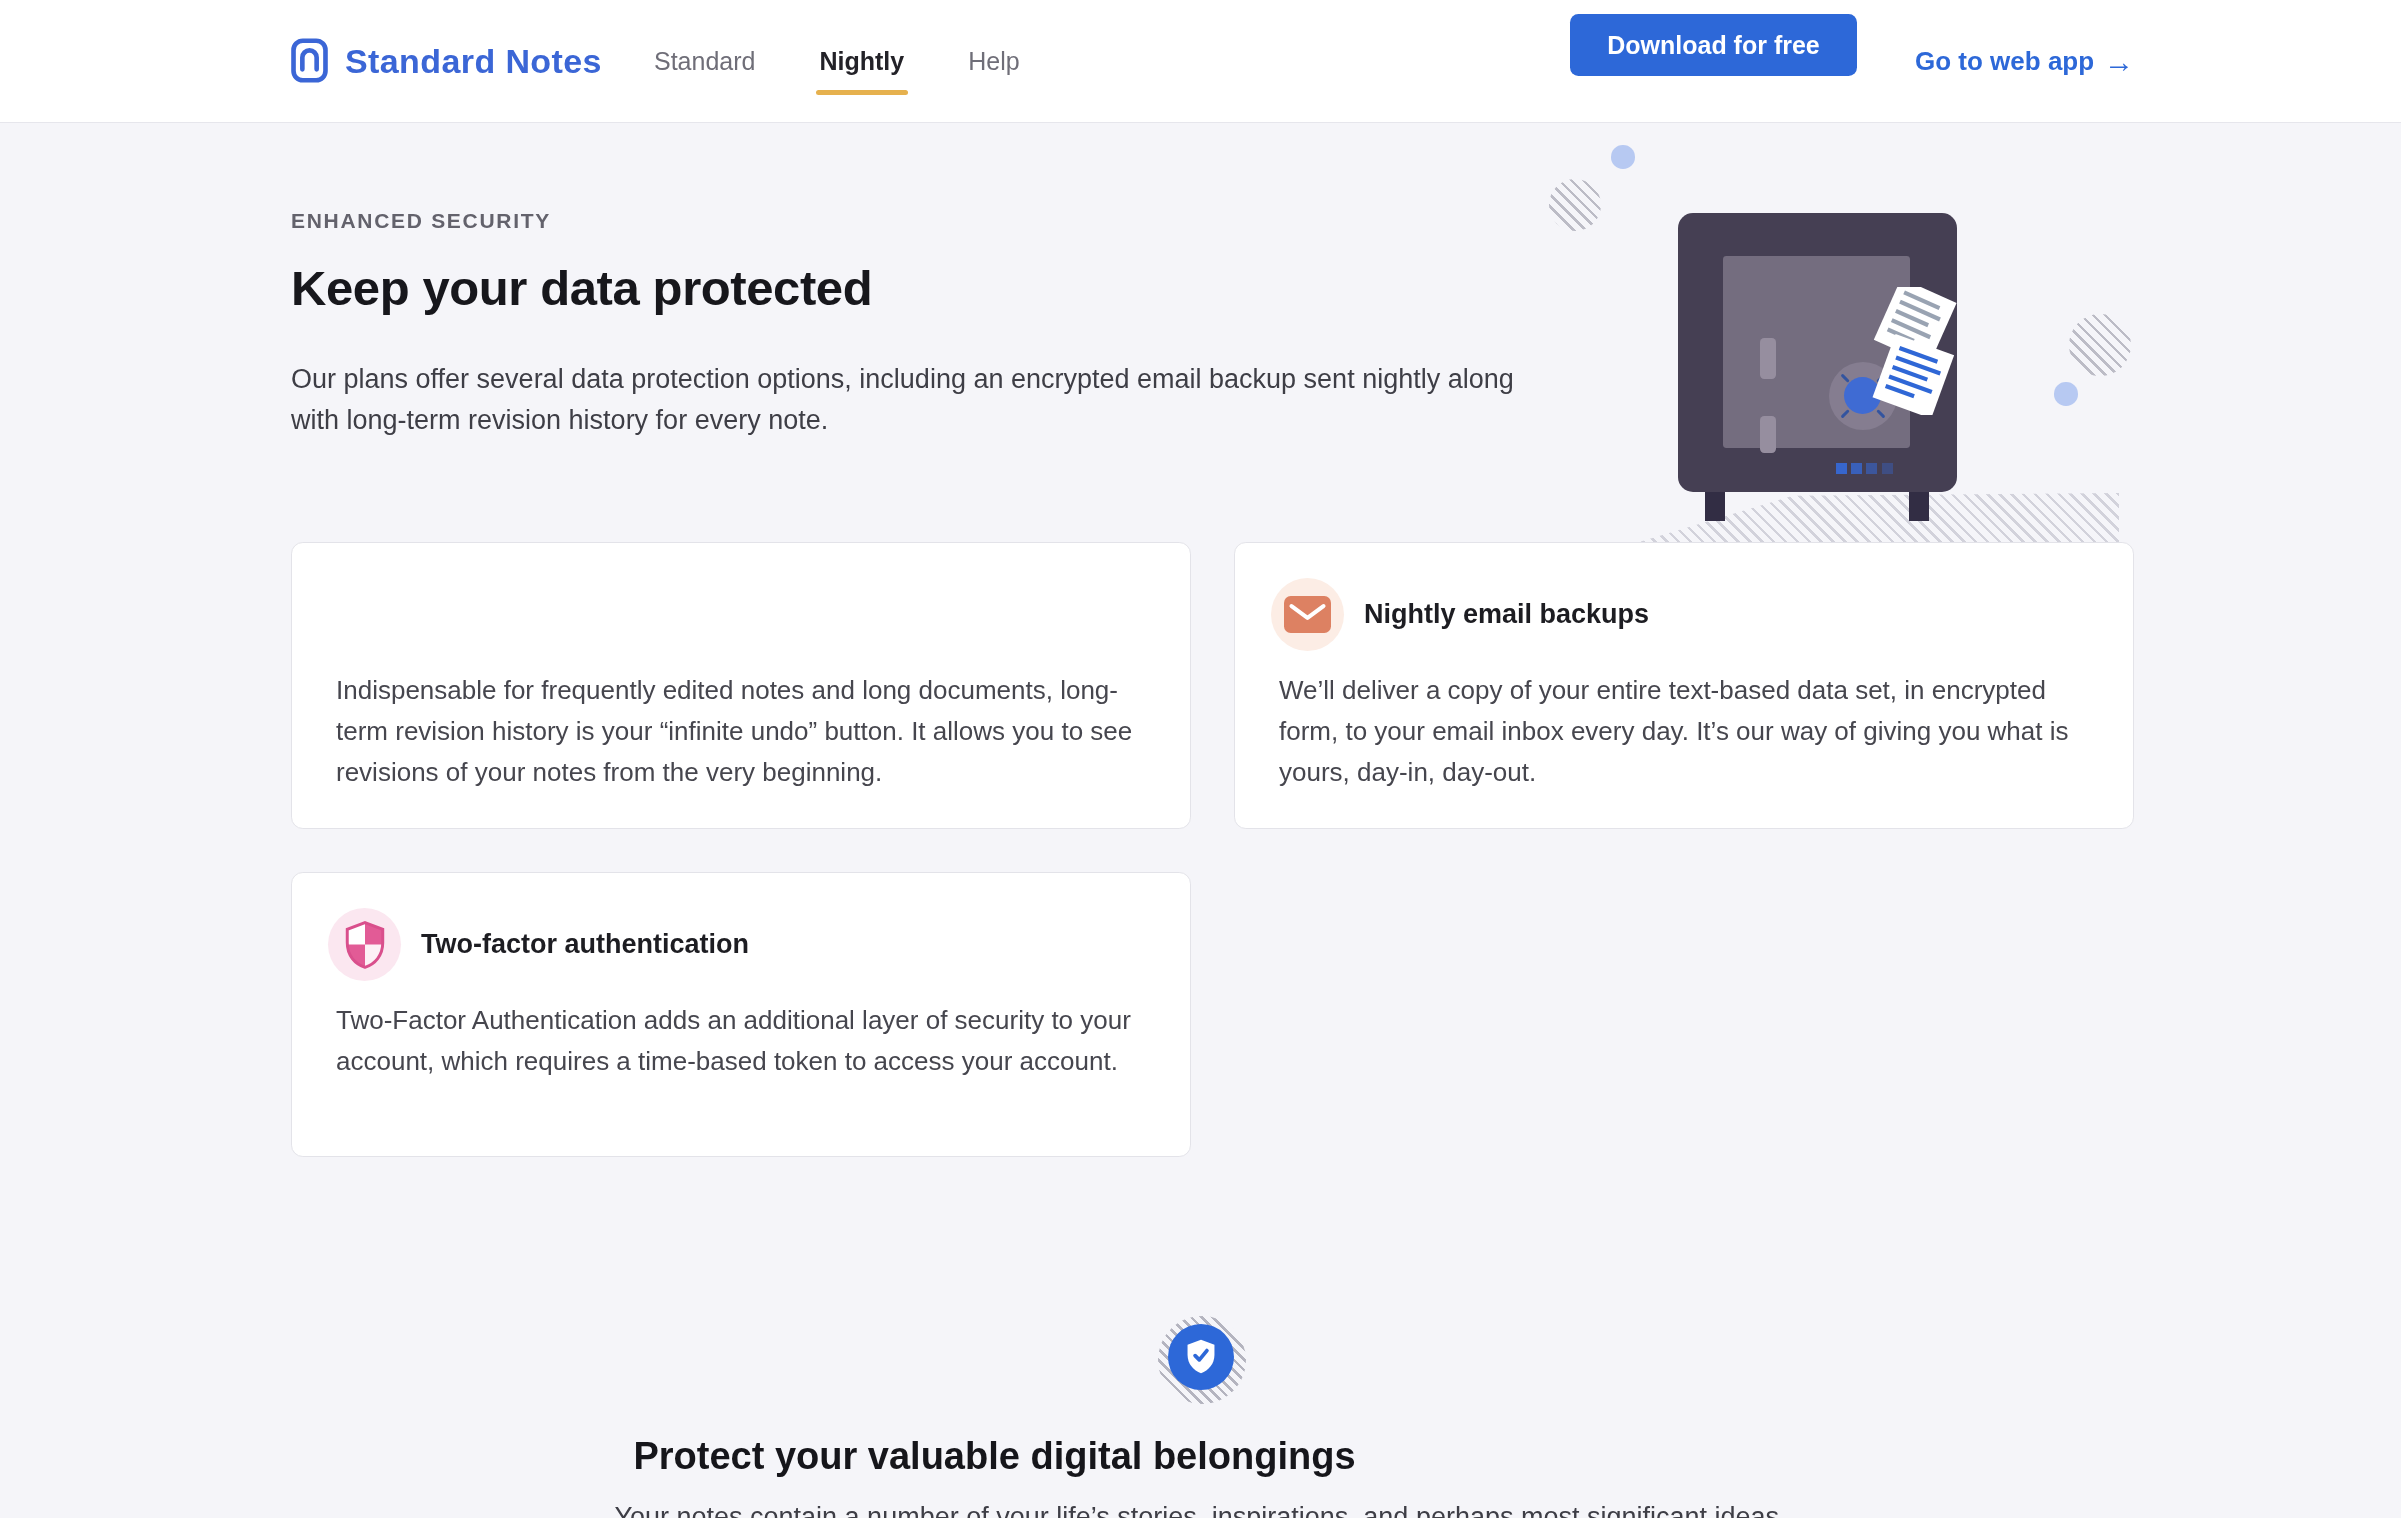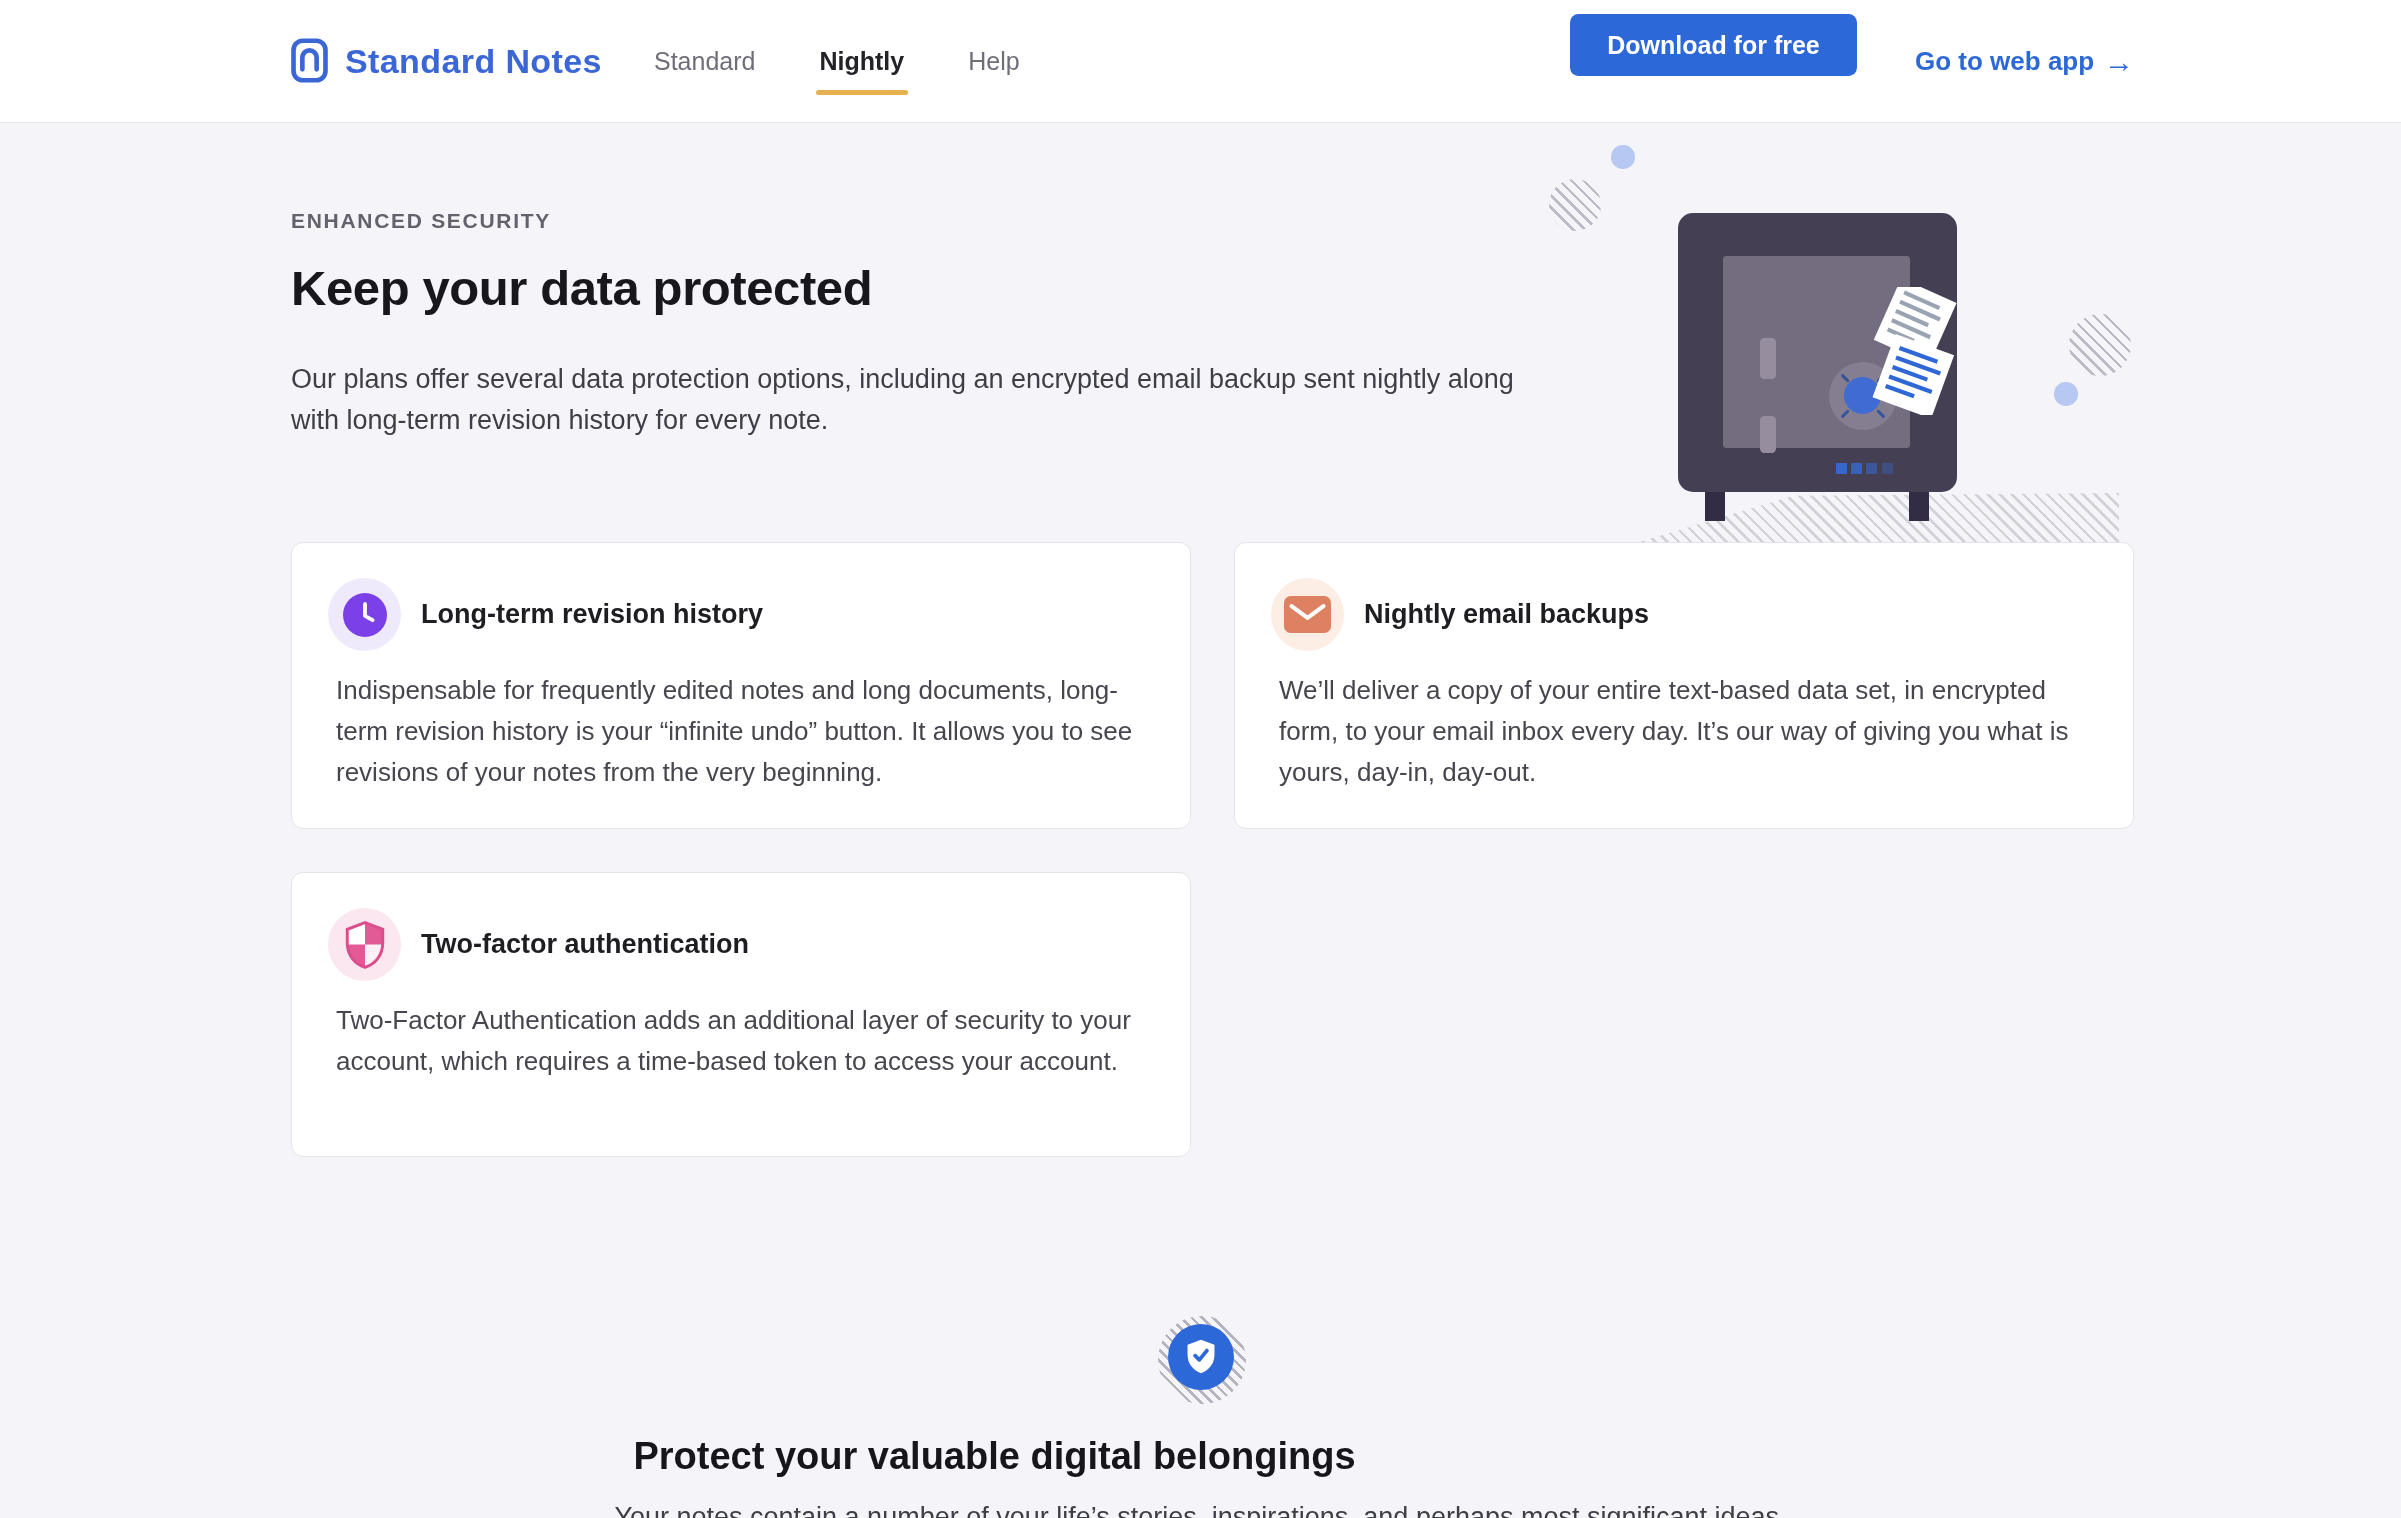--- a/index.html
+++ b/index.html
@@ -191,29 +191,20 @@
           <line x1="22" y1="106" x2="66" y2="106"></line>
           <line x1="22" y1="118" x2="76" y2="118"></line>
           <line x1="22" y1="130" x2="58" y2="130"></line>
         </g>
       </g>
     </svg>
   </div>
 </div>
 
 <section class="card card-1">
-  <div class="card-head">
-    <span class="halo halo-purple">
-      <svg width="44" height="44" viewBox="0 0 52 52">
-        <circle cx="26" cy="26" r="26" fill="#7b40e8"></circle>
-        <path d="M26 13 V27 L35 32" stroke="#ffffff" stroke-width="4.5" fill="none" stroke-linecap="round" stroke-linejoin="round"></path>
-      </svg>
-    </span>
-    <h3 class="card-title">Long-term revision history</h3>
-  </div>
   <p class="card-body">Indispensable for frequently edited notes and long documents, long-term revision history is your “infinite undo” button. It allows you to see revisions of your notes from the very beginning.</p>
 </section>
 
 <section class="card card-2">
   <div class="card-head">
     <span class="halo halo-peach">
       <svg width="47" height="37" viewBox="0 0 56 44">
         <rect width="56" height="44" rx="8" fill="#dd8162"></rect>
         <path d="M9 12 L28 26 L47 12" stroke="#ffffff" stroke-width="5" fill="none" stroke-linecap="round" stroke-linejoin="round"></path>
       </svg>

